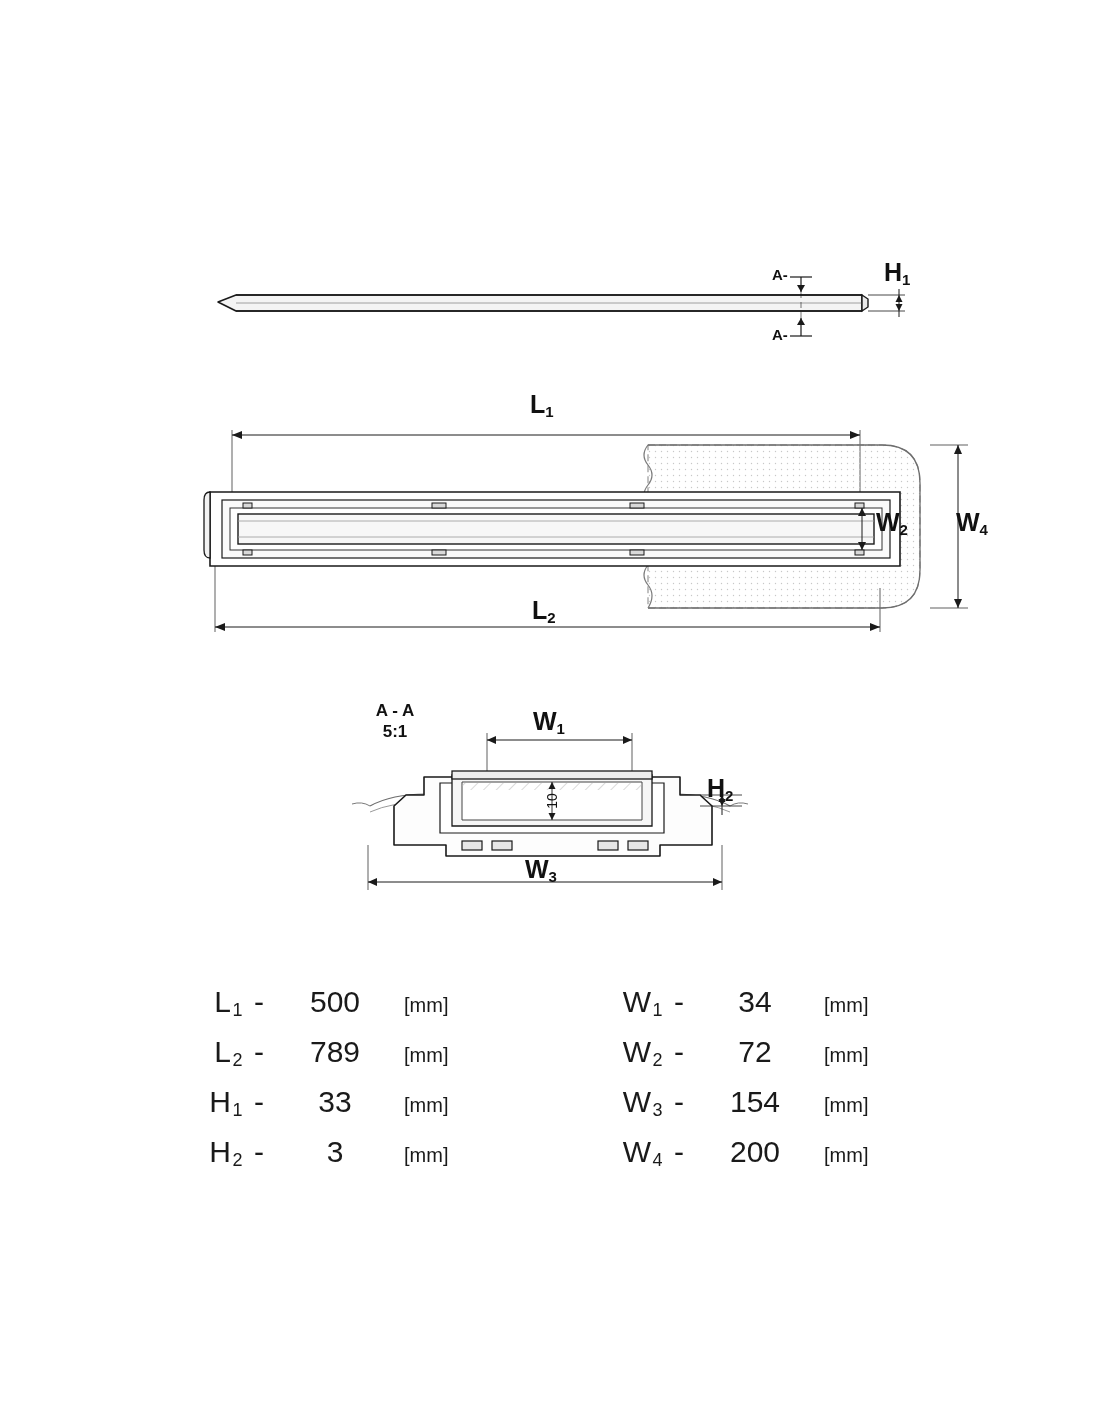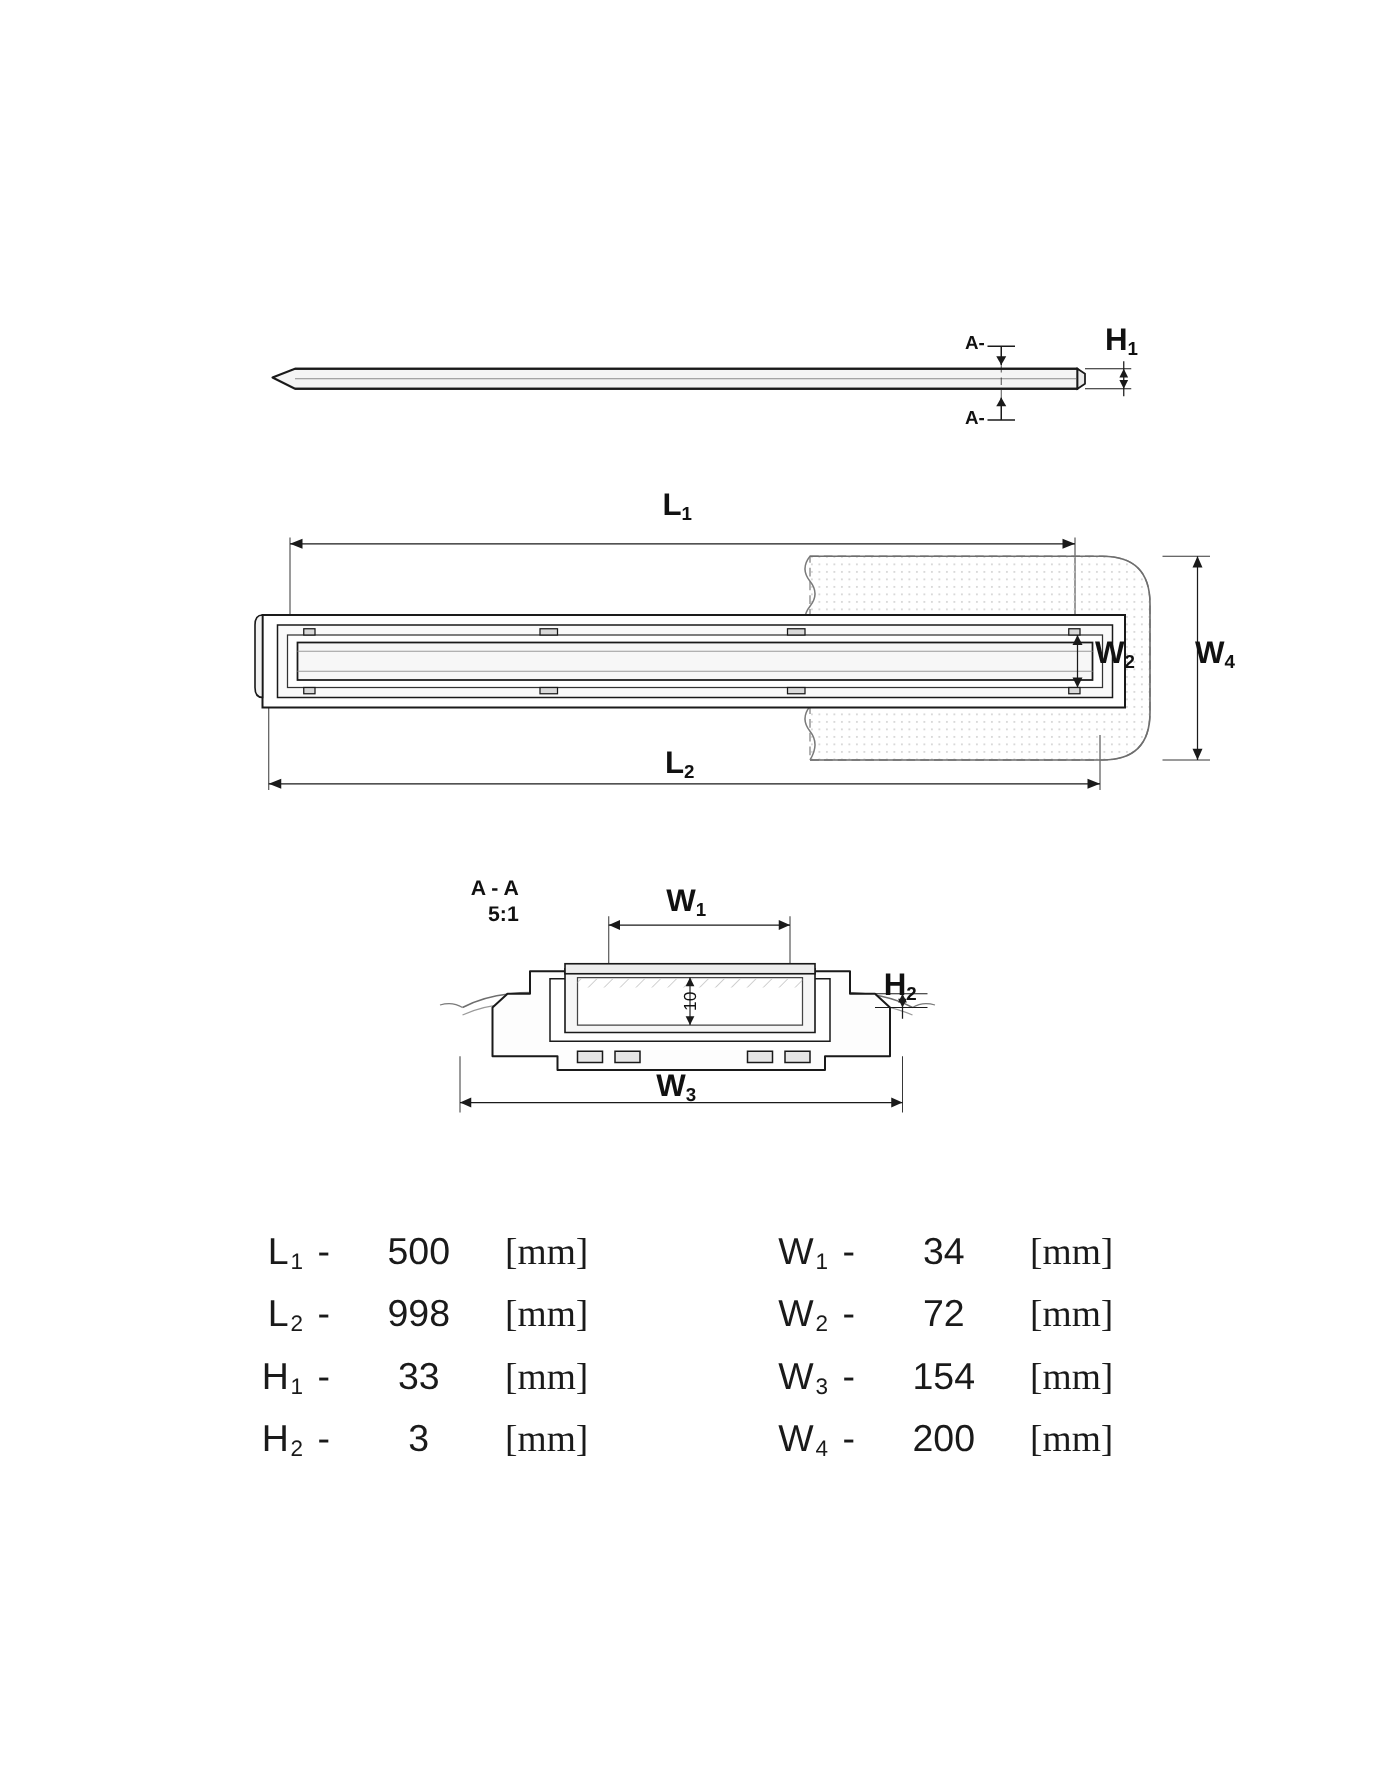--- a/index.html
+++ b/index.html
@@ -59,22 +59,21 @@
     text-align: center;
     font-size: 30px;
   }
   .dim-val {
     text-align: center;
     font-size: 30px;
     padding-right: 10px;
   }
   .dim-unit {
     text-align: left;
-    font-size: 30px;
-    font-family: Liberation Serif, serif;
+    font-size: 20px;
   }
   .lbl {
     position: absolute;
     font-size: 25px;
     font-weight: bold;
     color: #111;
     white-space: nowrap;
   }
   .lbl sub {
     font-size: 15px;
@@ -253,42 +252,42 @@
 
   <div class="lbl-small" style="left:772px; top:266px;">A-</div>
   <div class="lbl-small" style="left:772px; top:326px;">A-</div>
 
   <div class="lbl" style="left:884px; top:258px;"><span>H</span><sub>1</sub></div>
   <div class="lbl" style="left:530px; top:390px;"><span>L</span><sub>1</sub></div>
   <div class="lbl" style="left:532px; top:596px;"><span>L</span><sub>2</sub></div>
   <div class="lbl" style="left:876px; top:508px;"><span>W</span><sub>2</sub></div>
   <div class="lbl" style="left:956px; top:508px;"><span>W</span><sub>4</sub></div>
 
-  <div class="lbl-sec" style="left:345px; top:700px; width:70px;text-align:right;">
+  <div class="lbl-sec" style="left:360px; top:700px; width:70px;">
     <span>A - A</span><br>
     <span>5:1</span>
   </div>
 
   <div class="lbl" style="left:533px; top:707px;"><span>W</span><sub>1</sub></div>
   <div class="lbl" style="left:707px; top:774px;"><span>H</span><sub>2</sub></div>
   <div class="lbl" style="left:525px; top:855px;"><span>W</span><sub>3</sub></div>
   <div class="lbl-vert" style="left:532px; top:793px; width:40px; text-align:center;">10</div>
 
   <div class="dim-table">
     <div>
       <div class="dim-row">
         <div class="dim-sym"><span>L</span><sub>1</sub></div>
         <div class="dim-dash">-</div>
         <div class="dim-val">500</div>
         <div class="dim-unit">[mm]</div>
       </div>
       <div class="dim-row">
         <div class="dim-sym"><span>L</span><sub>2</sub></div>
         <div class="dim-dash">-</div>
-        <div class="dim-val">998</div>
+        <div class="dim-val">789</div>
         <div class="dim-unit">[mm]</div>
       </div>
       <div class="dim-row">
         <div class="dim-sym"><span>H</span><sub>1</sub></div>
         <div class="dim-dash">-</div>
         <div class="dim-val">33</div>
         <div class="dim-unit">[mm]</div>
       </div>
       <div class="dim-row">
         <div class="dim-sym"><span>H</span><sub>2</sub></div>

